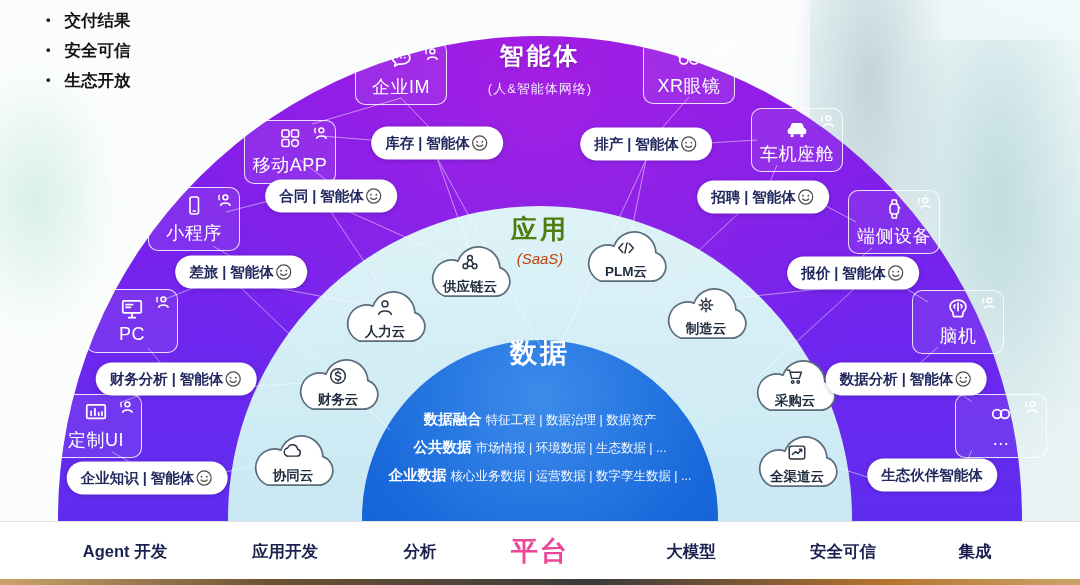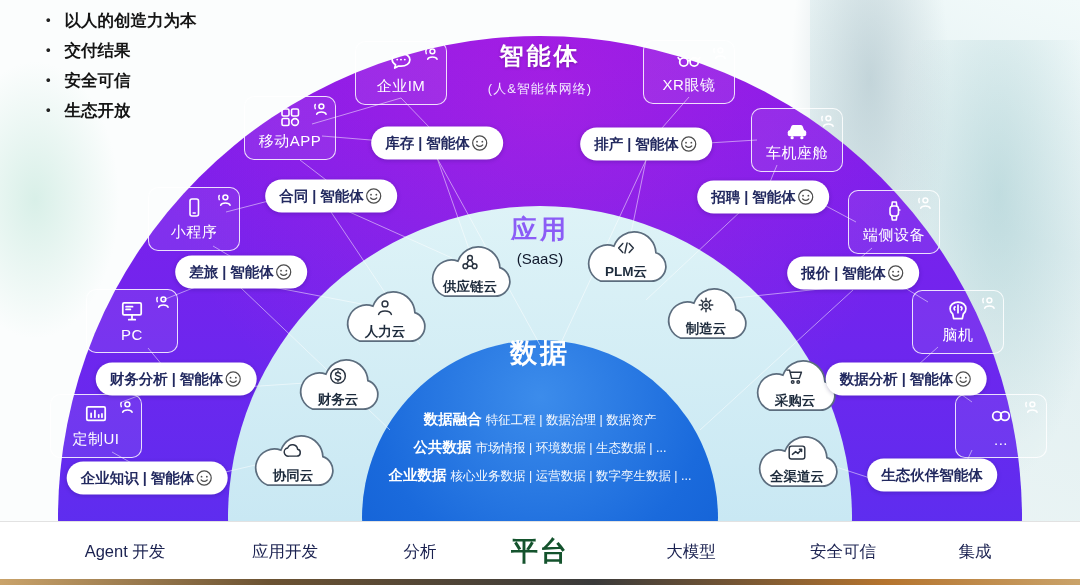--- a/index.html
+++ b/index.html
@@ -26,33 +26,33 @@
     background:linear-gradient(180deg,#def3f7 0%,#c7e7f3 55%,#bfe0ef 100%);}
   .circle-data{position:absolute;left:362px;top:340px;width:356px;height:356px;border-radius:50%;
     background:radial-gradient(circle at 50% 16%,#3c8ceb 0%,#1a6adc 48%,#0b57cf 100%);}
   
   svg.web{position:absolute;left:0;top:0;pointer-events:none;}
   svg.web line{stroke:rgba(255,255,255,.5);stroke-width:1;}
   
   .hd{position:absolute;transform:translate(-50%,-50%);white-space:nowrap;text-align:center;}
   .hd-agent{color:#fff;font-size:24px;font-weight:bold;letter-spacing:3px;text-shadow:0 1px 3px rgba(0,0,0,.25);}
   .hd-agent-sub{color:#f2e9ff;font-size:13px;letter-spacing:1px;}
-  .hd-app{color:#8b5cf6;font-size:26px;font-weight:bold;letter-spacing:3px;}
-  .hd-app-sub{color:#0f172a;font-size:15px;}
+  .hd-app{color:#4d7c0f;font-size:26px;font-weight:bold;letter-spacing:3px;}
+  .hd-app-sub{color:#c2410c;font-size:15px;font-style:italic;}
   .hd-data{color:#fff;font-size:27px;font-weight:bold;letter-spacing:3px;}
   
   .data-row{position:absolute;left:540px;transform:translate(-50%,-50%);white-space:nowrap;color:#fff;}
   .data-row .row-label{font-weight:bold;font-size:14.5px;margin-right:4px;}
   .data-row .row-items{font-size:12.5px;opacity:.96;}
   
   .device{position:absolute;transform:translate(-50%,-50%);width:90px;height:62px;
     border:1.6px solid rgba(255,255,255,.85);border-radius:10px;
     background:rgba(255,255,255,.07);color:#fff;
     display:flex;flex-direction:column;align-items:center;justify-content:center;gap:3px;}
-  .device .dev-label{font-size:15px;letter-spacing:.5px;}
+  .device .dev-label{font-size:18px;letter-spacing:.5px;}
   .device .pbadge{position:absolute;top:5px;right:7px;}
   .ic{stroke:#fff;fill:none;stroke-width:1.6;stroke-linecap:round;stroke-linejoin:round;}
   
   .agent-pill{position:absolute;transform:translate(-50%,-50%);height:33px;
     background:#fff;border-radius:18px;padding:0 14px;
     display:flex;align-items:center;gap:0;white-space:nowrap;
     color:#22295f;font-weight:bold;font-size:14.5px;
     box-shadow:0 1px 4px rgba(20,10,80,.25);}
   .smiley{flex:none;}
   
@@ -63,23 +63,23 @@
     white-space:nowrap;color:#1d2b3c;font-weight:bold;font-size:13.5px;}
   .cic{stroke:#2a3442;fill:none;stroke-width:1.6;stroke-linecap:round;stroke-linejoin:round;}
   
   .principles{position:absolute;left:46px;top:2px;margin:0;padding:0;list-style:none;}
   .principles li{margin:8px 0;font-size:16.5px;font-weight:600;color:#141414;white-space:nowrap;}
   .principles li::before{content:"•";margin-right:14px;font-size:13px;vertical-align:2px;color:#222;}
   
   .platform-bar{position:absolute;left:0;top:521px;width:1080px;height:64px;background:#ffffff;
     border-top:1px solid #e2e2e2;}
   .plat-item{position:absolute;top:30px;transform:translate(-50%,-50%);
-    font-weight:normal;font-size:16.5px;color:#1a2150;white-space:nowrap;}
+    font-weight:bold;font-size:16.5px;color:#1a2150;white-space:nowrap;}
   .plat-title{position:absolute;top:29px;transform:translate(-50%,-50%);
-    font-weight:bold;font-size:27px;color:#14532d;letter-spacing:2px;white-space:nowrap;}
+    font-weight:bold;font-size:27px;color:#ec4899;letter-spacing:2px;white-space:nowrap;}
   .screen-edge{position:absolute;left:0;bottom:0;width:1080px;height:6px;
     background:linear-gradient(90deg,#caa36a 0%,#6b5232 25%,#3a3a3a 55%,#b5742e 82%,#caa36a 100%);}
 </style>
 </head>
 <body>
 
 <div class="bg-right"></div>
 <div class="bg-blob1"></div>
 <div class="bg-blob2"></div>
 <div class="bg-mint"></div>
@@ -268,21 +268,21 @@
     </svg>
   <svg class="pbadge" width="17" height="14" viewBox="0 0 18 14">
       <g class="ic" stroke-width="1.4">
         <circle cx="11" cy="4.2" r="2.6"></circle>
         <path d="M6 12.5c1-3 9-3 10 0"></path>
         <path d="M4.5 2.2a4.8 4.8 0 0 0 0 4.4"></path>
       </g>
     </svg>
   <div class="dev-label">XR眼镜</div>
 </div>
-<div class="device" style="left:290px;top:128px">
+<div class="device" style="left:290px;top:152px">
   <svg width="24" height="23" viewBox="0 0 24 22">
       <g class="ic">
         <rect x="4" y="2.5" width="7" height="7" rx="1.5"></rect>
         <rect x="13.5" y="2.5" width="7" height="7" rx="1.5"></rect>
         <rect x="4" y="12" width="7" height="7" rx="1.5"></rect>
         <circle cx="17" cy="15.5" r="3.4"></circle>
       </g>
     </svg>
   <svg class="pbadge" width="17" height="14" viewBox="0 0 18 14">
       <g class="ic" stroke-width="1.4">
@@ -485,21 +485,20 @@
       <circle cx="7.2" cy="8.6" r=".95" fill="#4c4c4c"></circle>
       <circle cx="12.8" cy="8.6" r=".95" fill="#4c4c4c"></circle>
       <path d="M6.8 12.1c1.8 1.6 4.6 1.6 6.4 0" fill="none" stroke="#4c4c4c" stroke-width="1.3" stroke-linecap="round"></path>
     </svg>
 </div>
 <div class="agent-pill" style="left:932px;top:475px">
   <span>生态伙伴智能体</span>
 </div>
 
 <ul class="principles">
-  <li>以人的创造力为本</li>
   <li>交付结果</li>
   <li>安全可信</li>
   <li>生态开放</li>
 </ul>
 
 <div class="platform-bar">
   <div class="plat-item" style="left:125px">Agent 开发</div>
   <div class="plat-item" style="left:285px">应用开发</div>
   <div class="plat-item" style="left:420px">分析</div>
   <div class="plat-title" style="left:540px">平台</div>

